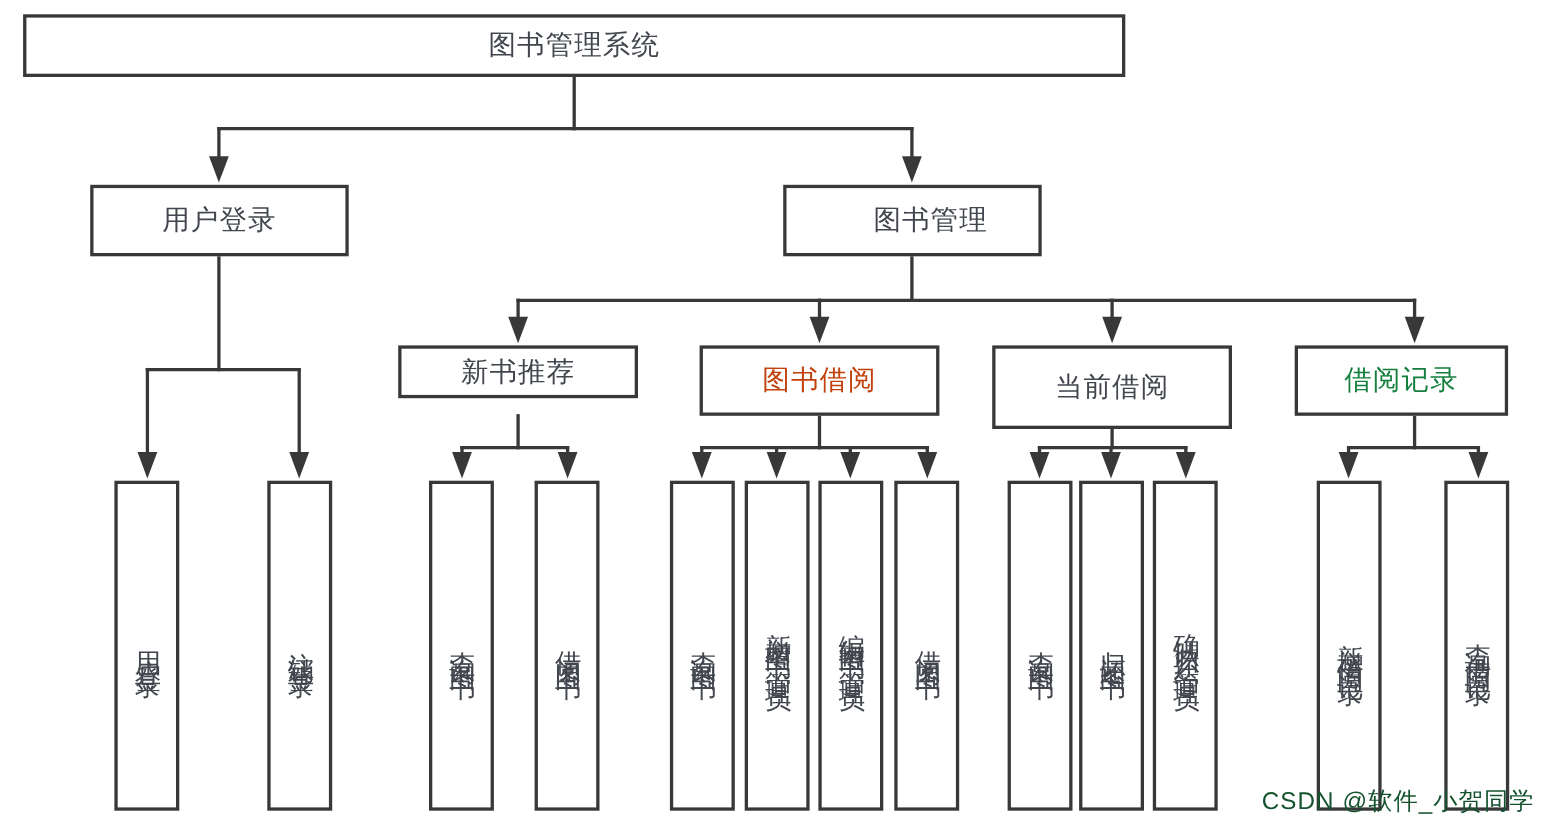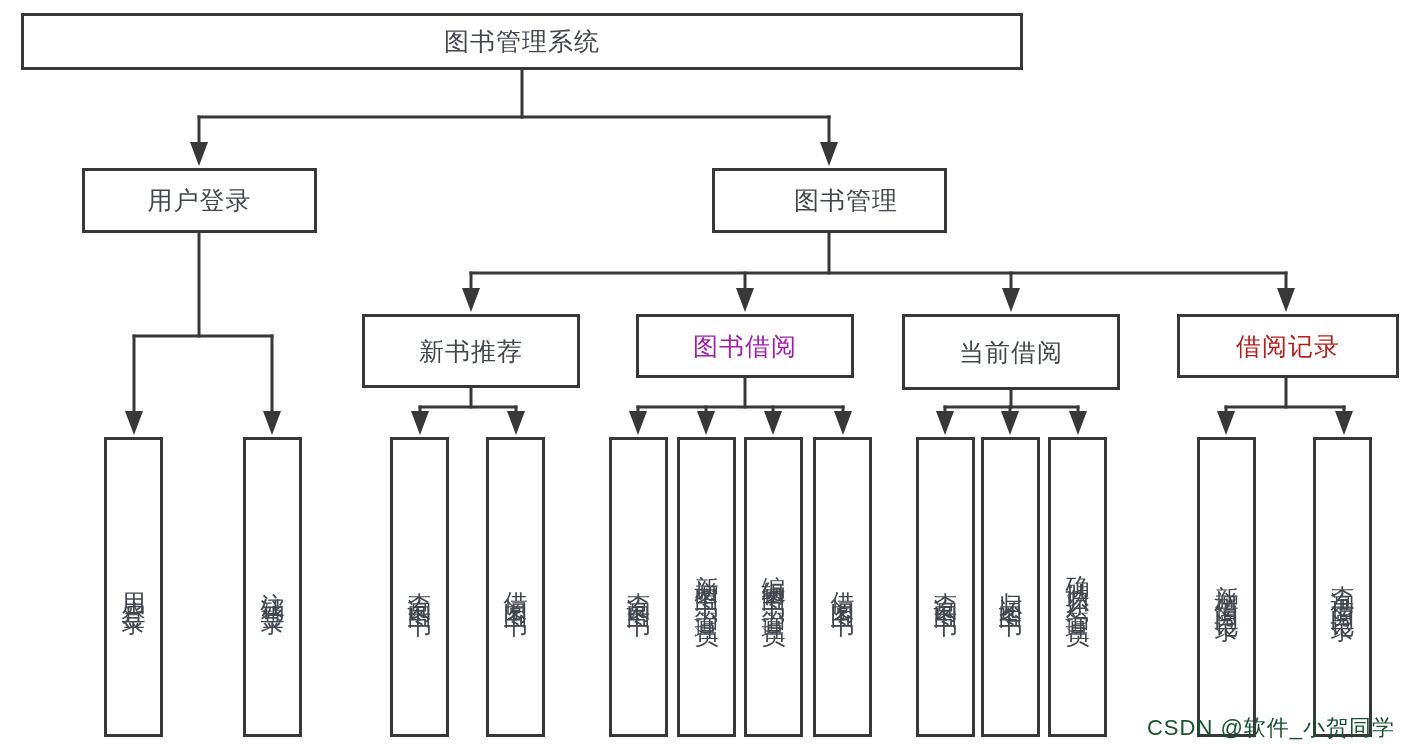--- a/index.html
+++ b/index.html
@@ -114,24 +114,24 @@
       <polygon points="1217,411 1235,411 1226,435" fill="#383838"></polygon>
       <path d="M1344 407 V421" stroke="#383838" stroke-width="3" fill="none" stroke-linecap="square"></path>
       <polygon points="1335,411 1353,411 1344,435" fill="#383838"></polygon>
     </svg>
 
   <div class="node" style="left: 21px; top: 13px; width: 1002px; height: 57px; border-color: rgb(56, 56, 56); color: rgb(66, 70, 78);">图书管理系统</div>
 
   <div class="node" style="left: 82px; top: 168px; width: 235px; height: 65px; border-color: rgb(56, 56, 56); color: rgb(66, 70, 78);">用户登录</div>
   <div class="node" style="left: 712px; top: 168px; width: 235px; height: 65px; border-color: rgb(56, 56, 56); color: rgb(66, 70, 78); padding-left: 33px;">图书管理</div>
 
-  <div class="node" style="left: 362px; top: 314px; width: 218px; height: 74px; border-color: rgb(56, 56, 56); color: rgb(66, 70, 78);">新书推荐</div>
-  <div class="node" style="left: 636px; top: 314px; width: 218px; height: 64px; border-color: rgb(56, 56, 56); color: #a21caf;">图书借阅</div>
+  <div class="node" style="left: 362px; top: 314px; width: 218px; height: 48px; border-color: rgb(56, 56, 56); color: rgb(66, 70, 78);">新书推荐</div>
+  <div class="node" style="left: 636px; top: 314px; width: 218px; height: 64px; border-color: rgb(56, 56, 56); color: #c2410c;">图书借阅</div>
   <div class="node" style="left: 902px; top: 314px; width: 218px; height: 76px; border-color: rgb(56, 56, 56); color: rgb(66, 70, 78);">当前借阅</div>
-  <div class="node" style="left: 1177px; top: 314px; width: 222px; height: 64px; border-color: rgb(56, 56, 56); color: #b91c1c;">借阅记录</div>
+  <div class="node" style="left: 1177px; top: 314px; width: 194px; height: 64px; border-color: rgb(56, 56, 56); color: #15803d;">借阅记录</div>
 
   <div class="node leaf" style="left: 104px; top: 437px; width: 59px; height: 300px; border-color: rgb(56, 56, 56); color: rgb(66, 70, 78);">用户登录</div>
   <div class="node leaf" style="left: 243px; top: 437px; width: 59px; height: 300px; border-color: rgb(56, 56, 56); color: rgb(66, 70, 78);">注销登录</div>
 
   <div class="node leaf" style="left: 390px; top: 437px; width: 59px; height: 300px; border-color: rgb(56, 56, 56); color: rgb(66, 70, 78);">查询图书</div>
   <div class="node leaf" style="left: 486px; top: 437px; width: 59px; height: 300px; border-color: rgb(56, 56, 56); color: rgb(66, 70, 78);">借阅图书</div>
 
   <div class="node leaf" style="left: 609px; top: 437px; width: 59px; height: 300px; border-color: rgb(56, 56, 56); color: rgb(66, 70, 78);">查询图书</div>
   <div class="node leaf" style="left: 677px; top: 437px; width: 59px; height: 300px; border-color: rgb(56, 56, 56); color: rgb(66, 70, 78);">新增图书（管理员）</div>
   <div class="node leaf" style="left: 744px; top: 437px; width: 59px; height: 300px; border-color: rgb(56, 56, 56); color: rgb(66, 70, 78);">编辑图书（管理员）</div>

